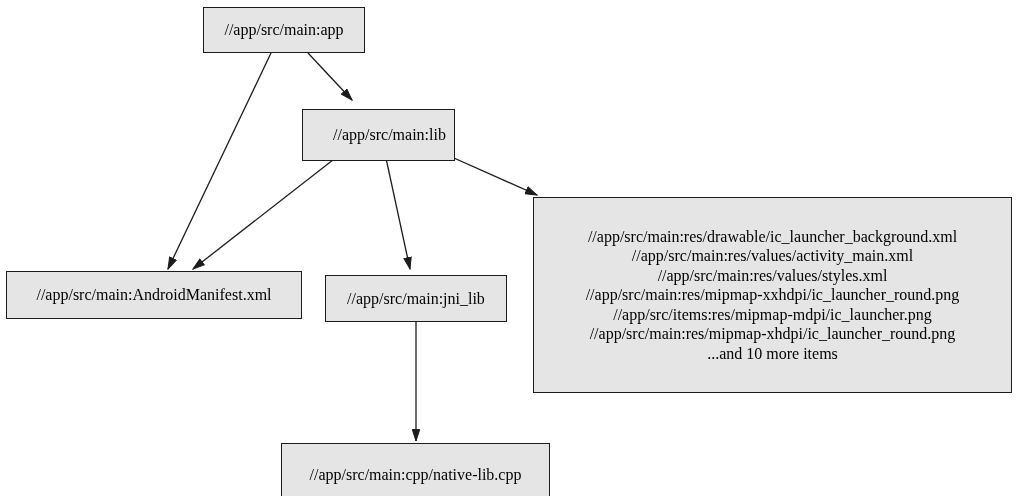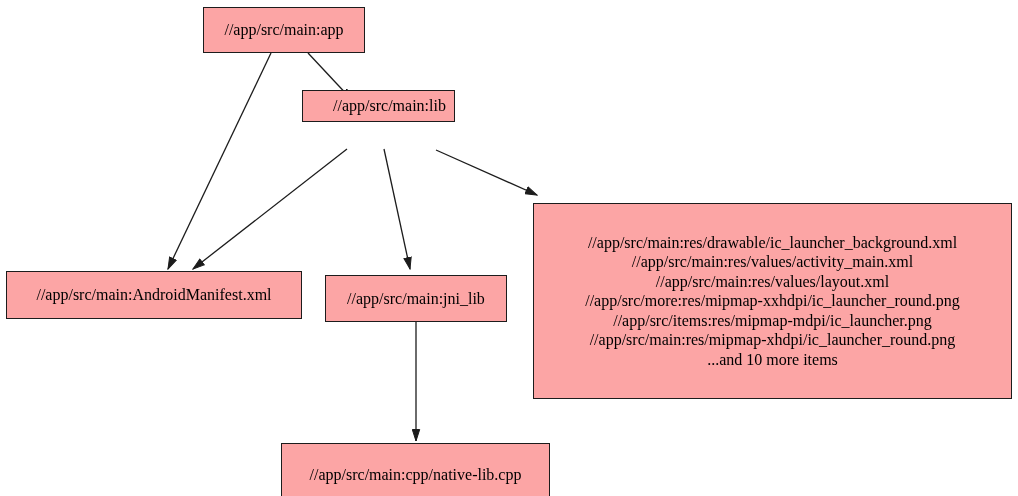--- a/index.html
+++ b/index.html
@@ -24,39 +24,38 @@
     height: 496px;
   }
   .edges-layer line {
     stroke: #1c1c1c;
     stroke-width: 1.3;
   }
   .node {
     position: absolute;
     box-sizing: border-box;
     border: 1.4px solid #1c1c1c;
-    background: #fca5a5;
+    background: #e5e5e5;
     display: flex;
     align-items: center;
     justify-content: center;
     font-size: 16px;
     white-space: nowrap;
     text-align: center;
   }
   .node-app      { left: 203px; top: 7px;   width: 162px; height: 46px; }
-  .node-lib      { left: 302px; top: 90px; width: 153px; height: 32px; padding-left: 22px; }
+  .node-lib      { left: 302px; top: 109px; width: 153px; height: 52px; padding-left: 22px; }
   .node-manifest { left: 6px;   top: 271px; width: 296px; height: 48px; }
   .node-jni-lib  { left: 325px; top: 275px; width: 182px; height: 47px; }
   .node-cpp      { left: 281px; top: 443px; width: 269px; height: 63px; }
   .node-res {
     left: 533px; top: 197px; width: 479px; height: 196px;
     flex-direction: column;
     line-height: 19.4px;
     font-size: 16px;
-    margin-top: 6px;
   }
   .node-res .res-line { display: block; }
 </style>
 </head>
 <body>
 
 <div class="canvas">
 
   <svg class="edges-layer" width="1018" height="496" viewBox="0 0 1018 496" xmlns="http://www.w3.org/2000/svg">
     <defs>
@@ -84,22 +83,22 @@
     <span>//app/src/main:AndroidManifest.xml</span>
   </div>
 
   <div class="node node-jni-lib">
     <span>//app/src/main:jni_lib</span>
   </div>
 
   <div class="node node-res">
     <span class="res-line">//app/src/main:res/drawable/ic_launcher_background.xml</span>
     <span class="res-line">//app/src/main:res/values/activity_main.xml</span>
-    <span class="res-line">//app/src/main:res/values/layout.xml</span>
-    <span class="res-line">//app/src/more:res/mipmap-xxhdpi/ic_launcher_round.png</span>
+    <span class="res-line">//app/src/main:res/values/styles.xml</span>
+    <span class="res-line">//app/src/main:res/mipmap-xxhdpi/ic_launcher_round.png</span>
     <span class="res-line">//app/src/items:res/mipmap-mdpi/ic_launcher.png</span>
     <span class="res-line">//app/src/main:res/mipmap-xhdpi/ic_launcher_round.png</span>
     <span class="res-line">...and 10 more items</span>
   </div>
 
   <div class="node node-cpp">
     <span>//app/src/main:cpp/native-lib.cpp</span>
   </div>
 
 </div>

